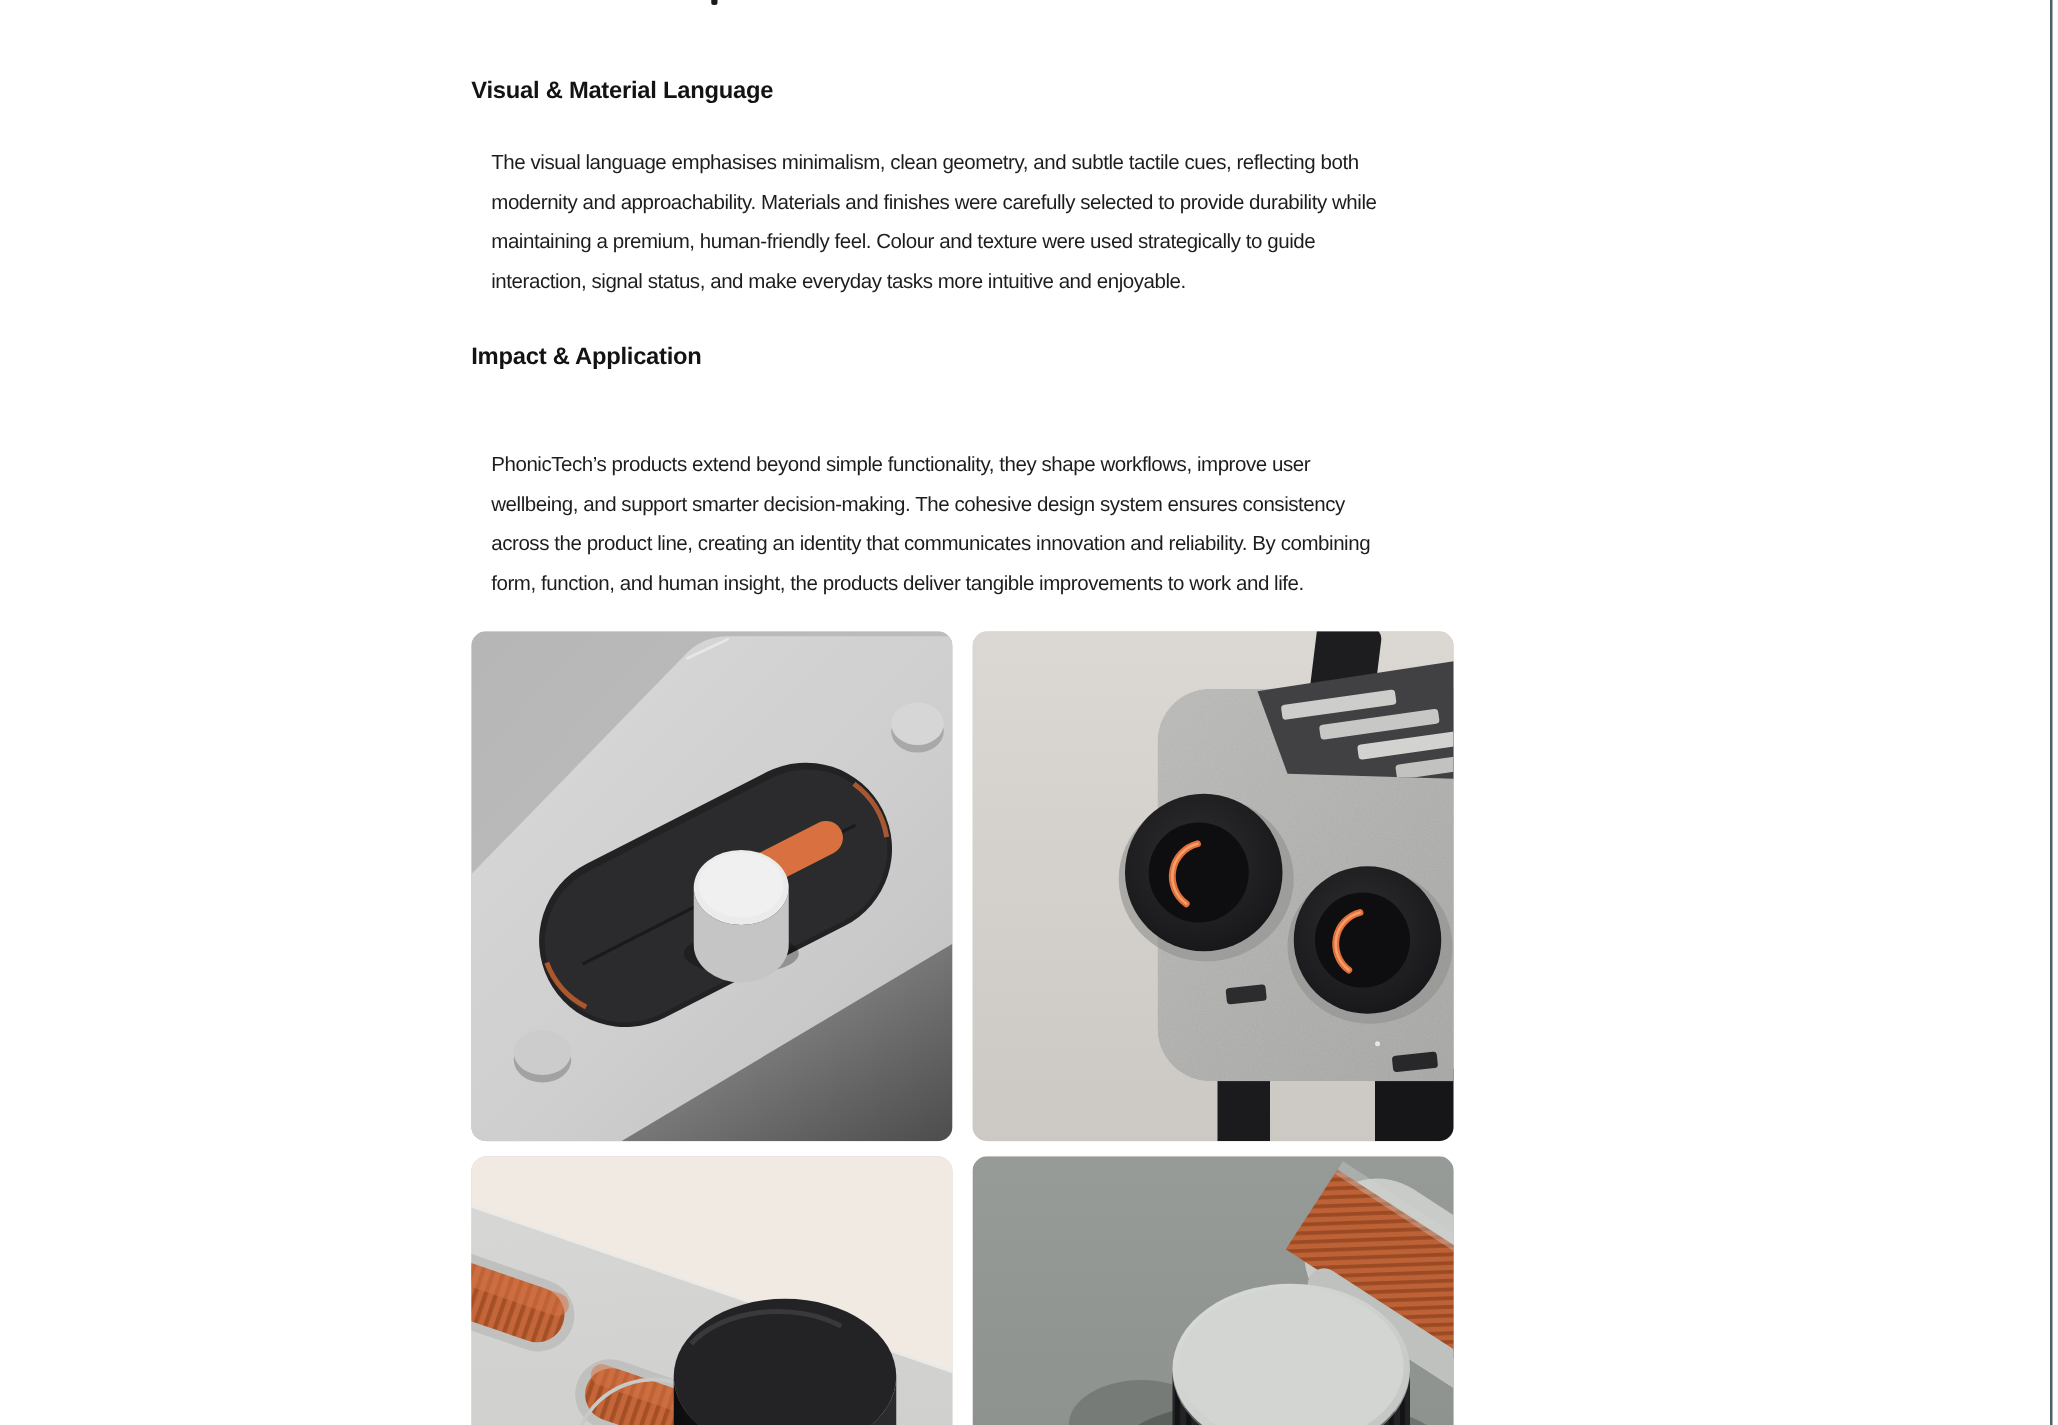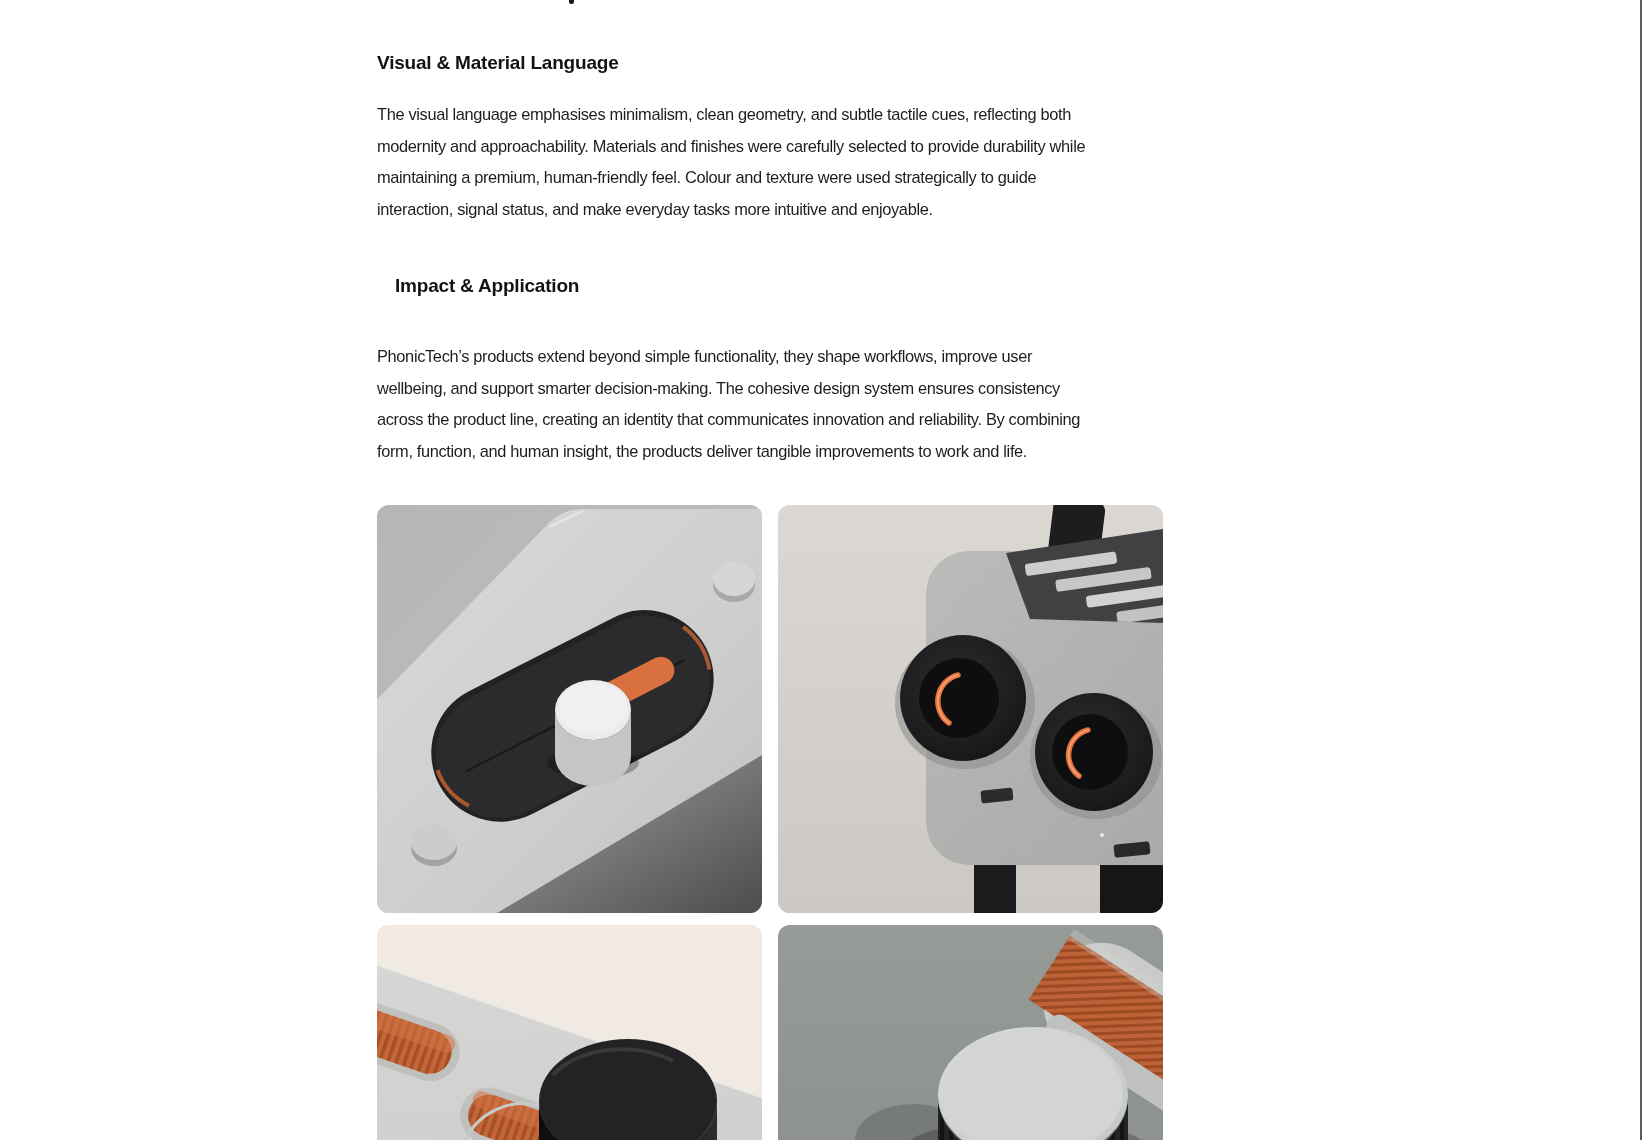--- a/index.html
+++ b/index.html
@@ -11,24 +11,24 @@
   .top-fragment{
     position:absolute;left:569px;top:0;width:5px;height:4px;
     background:#1b1b1b;border-radius:0 0 2px 2px;
   }
   .content{position:absolute;left:377px;top:0;width:900px;}
   .sec-h{
     position:absolute;margin:0;
     font-size:19px;line-height:23px;font-weight:700;color:#131313;
     letter-spacing:-0.2px;white-space:nowrap;
   }
-  .sec-h.h1{top:51px;}
-  .sec-h.h2{top:274px;margin-left:18px;}
+  .sec-h.h1{top:61px;}
+  .sec-h.h2{top:274px;}
   .sec-p{
-    position:absolute;margin:0;width:900px;
+    position:absolute;margin:16px;width:900px;
     font-size:16.4px;line-height:31.6px;font-weight:400;color:#1d1d1d;
     letter-spacing:-0.35px;white-space:pre-line;
   }
   .sec-p.p1{top:99px;}
   .sec-p.p2{top:341px;}
   .grid{
     position:absolute;left:0;top:505px;
     display:grid;grid-template-columns:385px 385px;grid-auto-rows:408px;
     column-gap:16px;row-gap:12px;
   }

